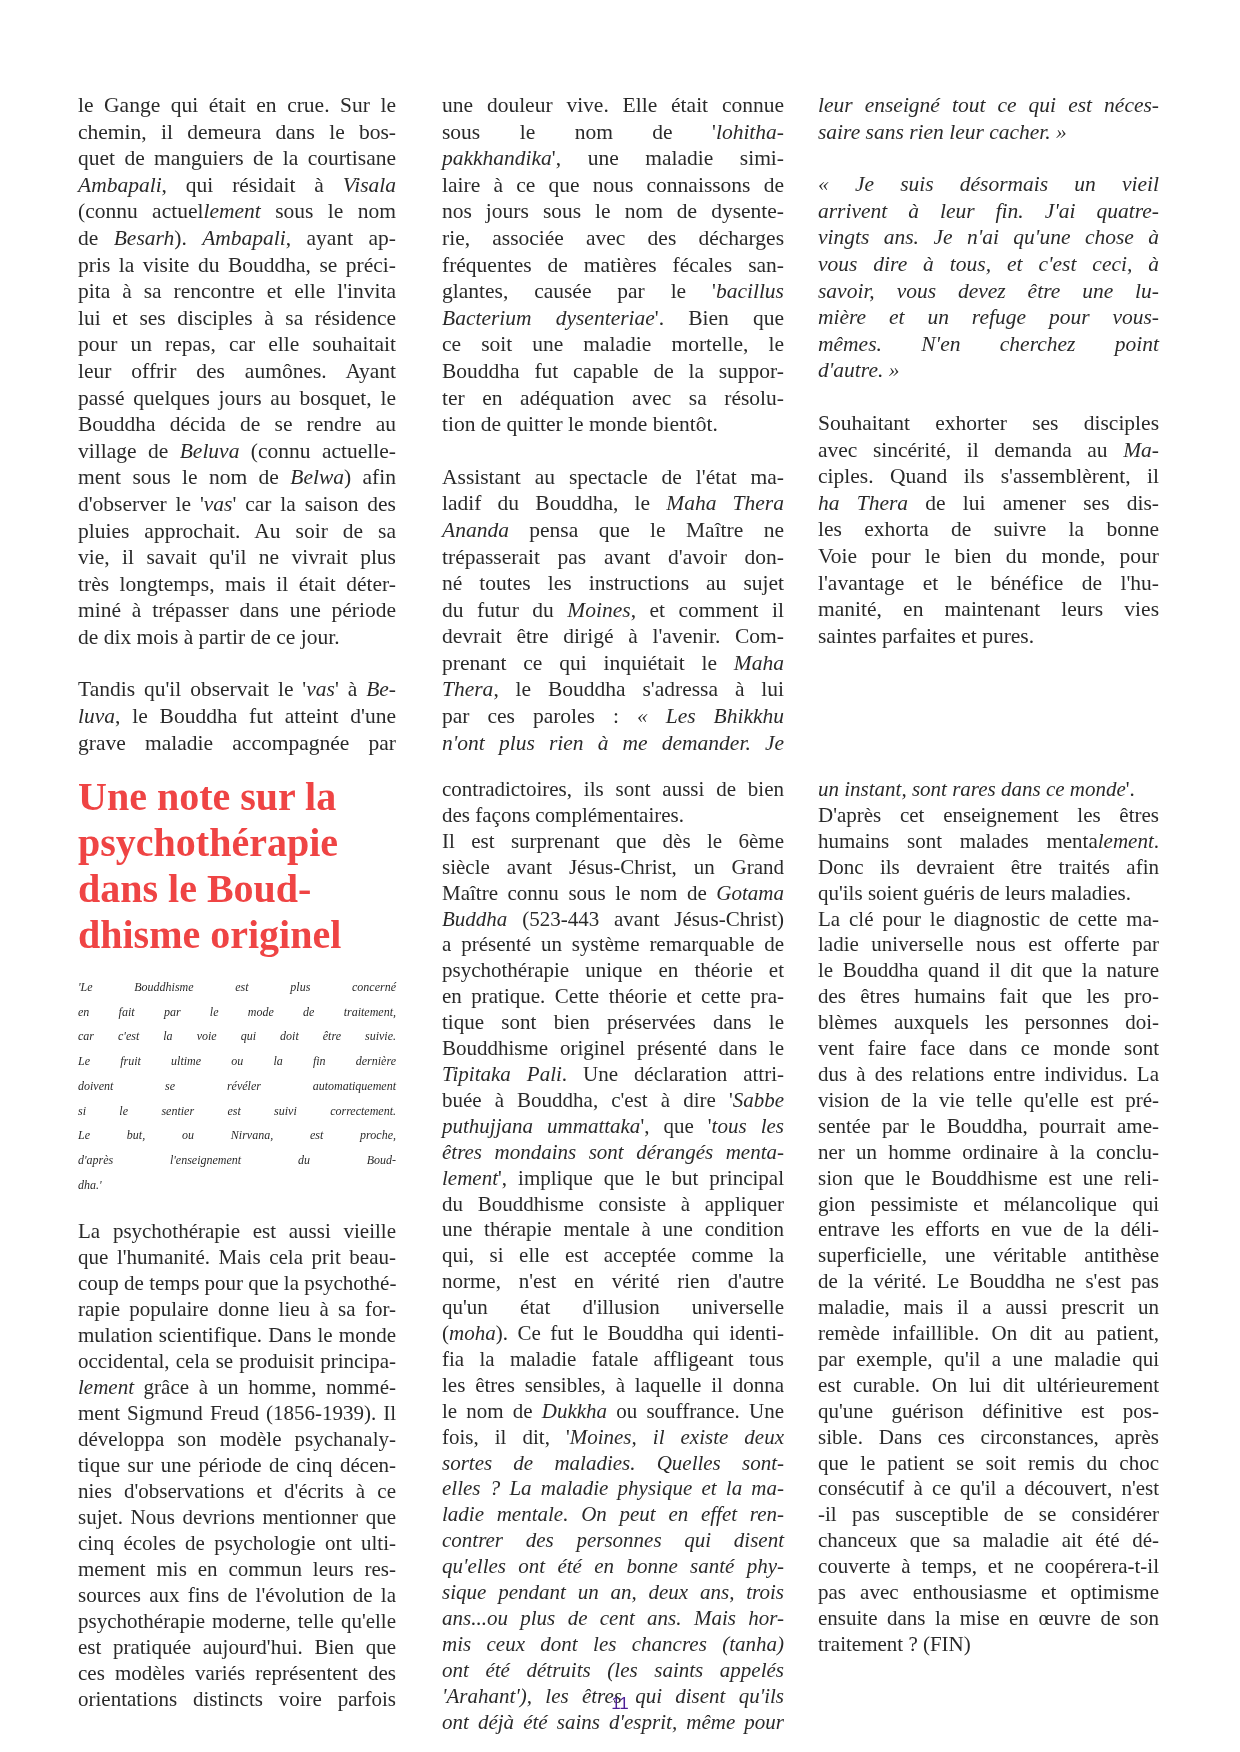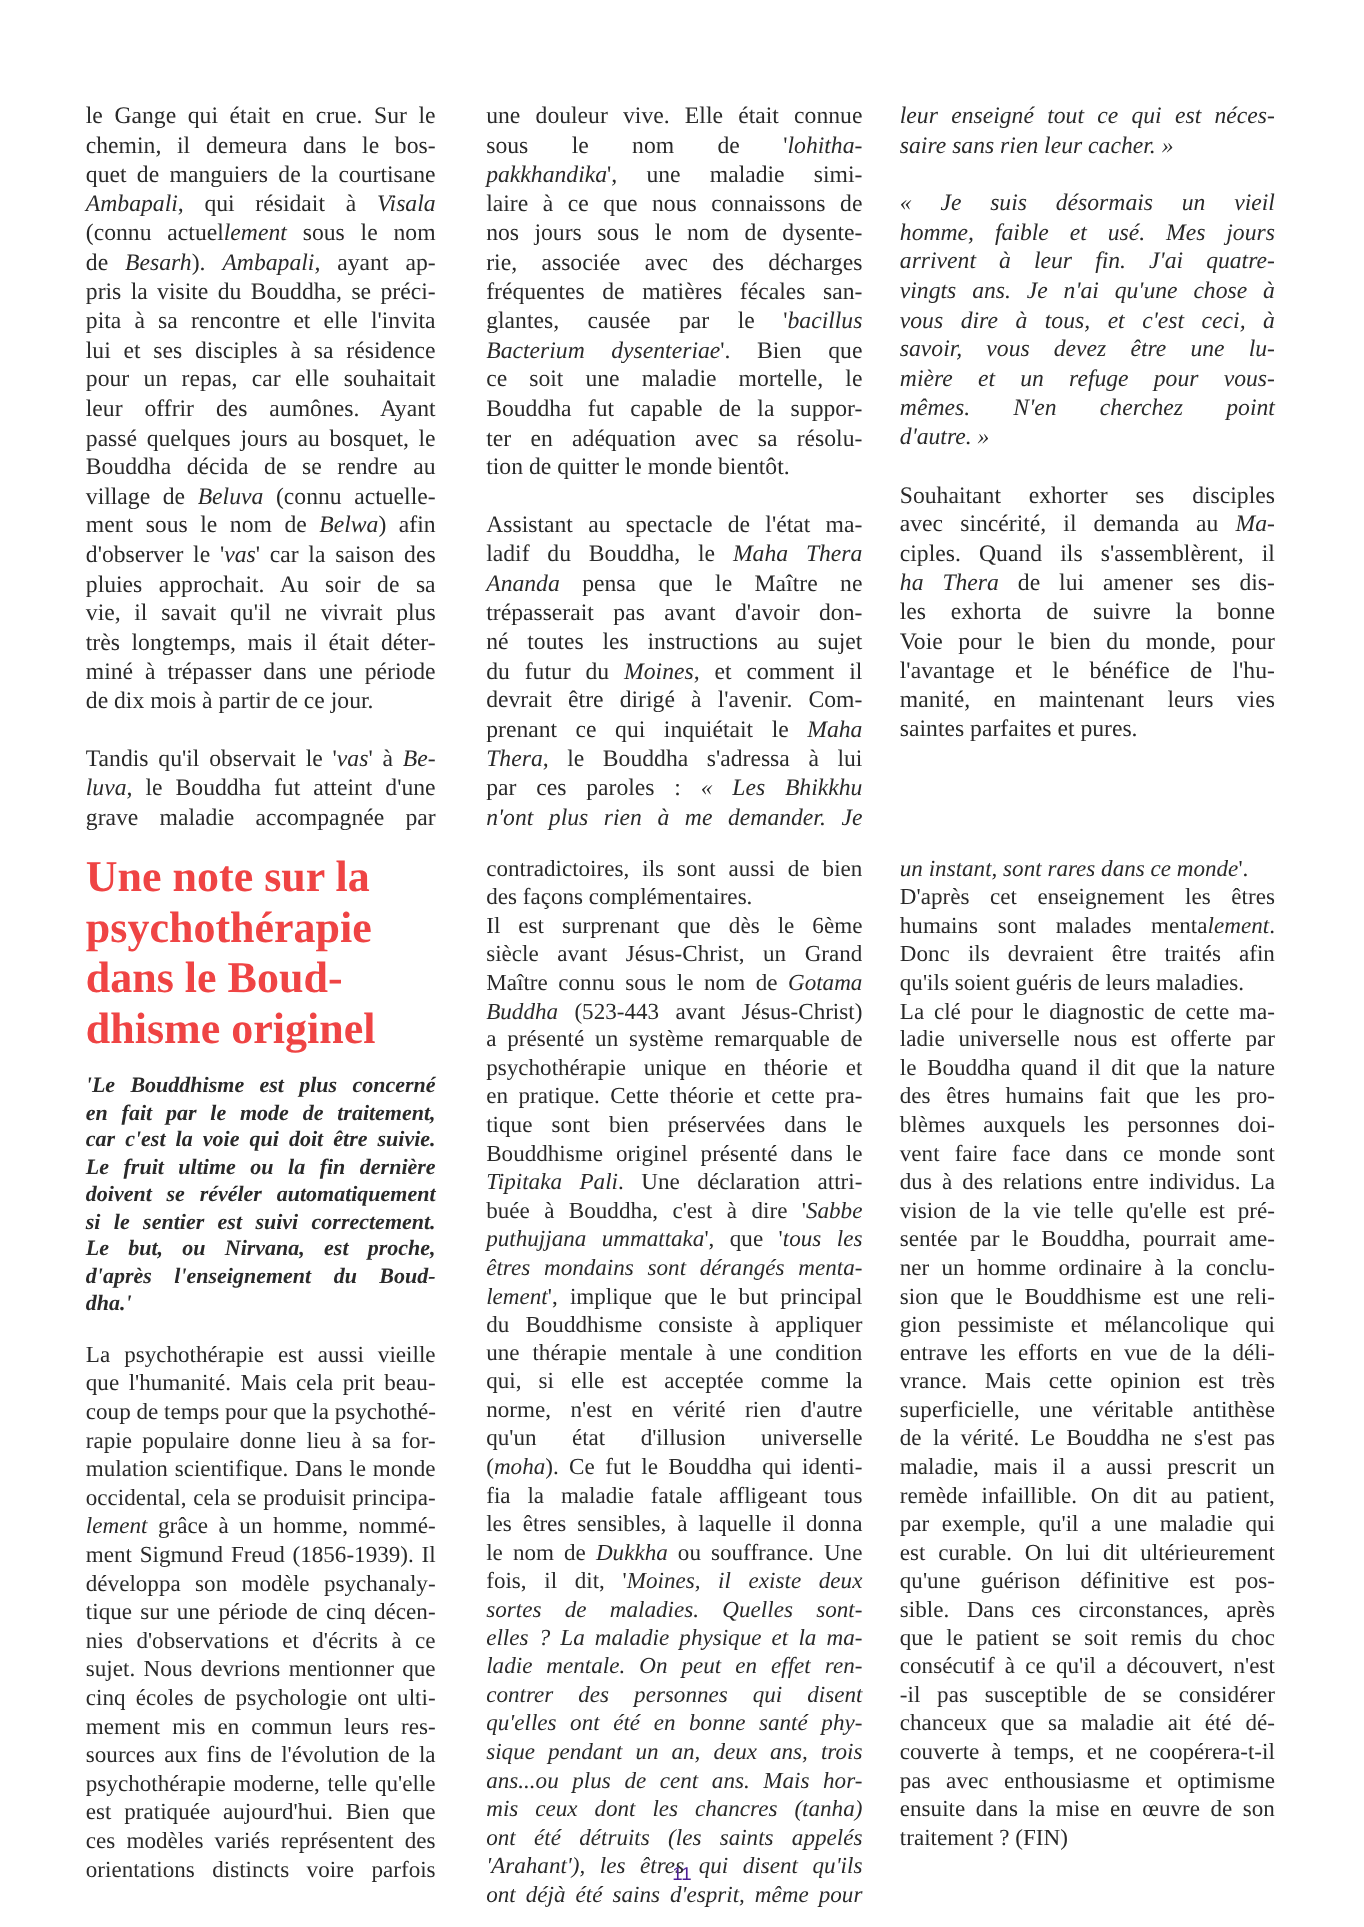--- a/index.html
+++ b/index.html
@@ -27,22 +27,22 @@
   #top-col-3 { left: 818px; top: 92px;  width: 341px; }
 
   
   #heading {
     position: absolute; left: 78px; top: 774px; width: 320px;
     font-family: "Liberation Serif", serif; font-weight: bold;
     font-size: 40px; line-height: 46px; color: #ef4444; margin: 0;
   }
   #abstract {
     position: absolute; left: 78px; top: 975px; width: 318px;
-    font-family: "Liberation Serif", serif; font-weight: bold; font-style: italic;
-    font-size: 20px; line-height: 24.7px; color: #2a2a2a;
+    font-family: "Liberation Serif", serif; font-weight: normal; font-style: italic;
+    font-size: 12px; line-height: 24.7px; color: #2a2a2a;
   }
   #bot-col-1 { left: 78px;  top: 1218px; width: 318px; font-size: 21px; line-height: 26px; }
   #bot-col-2 { left: 442px; top: 777px;  width: 342px; font-size: 21px; line-height: 25.9px; }
   #bot-col-3 { left: 818px; top: 777px;  width: 341px; font-size: 21px; line-height: 25.9px; }
 
   #page-number {
     position: absolute; left: 0; width: 1240px; top: 1694px;
     text-align: center; font-family: "Liberation Sans", sans-serif;
     font-size: 17px; color: #4c1d95;
   }
@@ -112,21 +112,20 @@
     </p>
 </div>
 
 <div class="col" id="top-col-3">
   <p>
       <span class="ln"><i>leur enseigné tout ce qui est néces-</i></span>
       <span class="ln last"><i>saire sans rien leur cacher. »</i></span>
     </p>
   <p class="gap">
       <span class="ln"><i>« Je suis désormais un vieil</i></span>
-      <span class="ln"><i>homme, faible et usé. Mes jours</i></span>
       <span class="ln"><i>arrivent à leur fin. J'ai quatre-</i></span>
       <span class="ln"><i>vingts ans. Je n'ai qu'une chose à</i></span>
       <span class="ln"><i>vous dire à tous, et c'est ceci, à</i></span>
       <span class="ln"><i>savoir, vous devez être une lu-</i></span>
       <span class="ln"><i>mière et un refuge pour vous-</i></span>
       <span class="ln"><i>mêmes. N'en cherchez point</i></span>
       <span class="ln last"><i>d'autre. »</i></span>
     </p>
   <p class="gap">
       <span class="ln">Souhaitant exhorter ses disciples</span>
@@ -241,21 +240,20 @@
       <span class="ln">des êtres humains fait que les pro-</span>
       <span class="ln">blèmes auxquels les personnes doi-</span>
       <span class="ln">vent faire face dans ce monde sont</span>
       <span class="ln">dus à des relations entre individus. La</span>
       <span class="ln">vision de la vie telle qu'elle est pré-</span>
       <span class="ln">sentée par le Bouddha, pourrait ame-</span>
       <span class="ln">ner un homme ordinaire à la conclu-</span>
       <span class="ln">sion que le Bouddhisme est une reli-</span>
       <span class="ln">gion pessimiste et mélancolique qui</span>
       <span class="ln">entrave les efforts en vue de la déli-</span>
-      <span class="ln">vrance. Mais cette opinion est très</span>
       <span class="ln">superficielle, une véritable antithèse</span>
       <span class="ln">de la vérité. Le Bouddha ne s'est pas</span>
       <span class="ln">maladie, mais il a aussi prescrit un</span>
       <span class="ln">remède infaillible. On dit au patient,</span>
       <span class="ln">par exemple, qu'il a une maladie qui</span>
       <span class="ln">est curable. On lui dit ultérieurement</span>
       <span class="ln">qu'une guérison définitive est pos-</span>
       <span class="ln">sible. Dans ces circonstances, après</span>
       <span class="ln">que le patient se soit remis du choc</span>
       <span class="ln">consécutif à ce qu'il a découvert, n'est</span>

